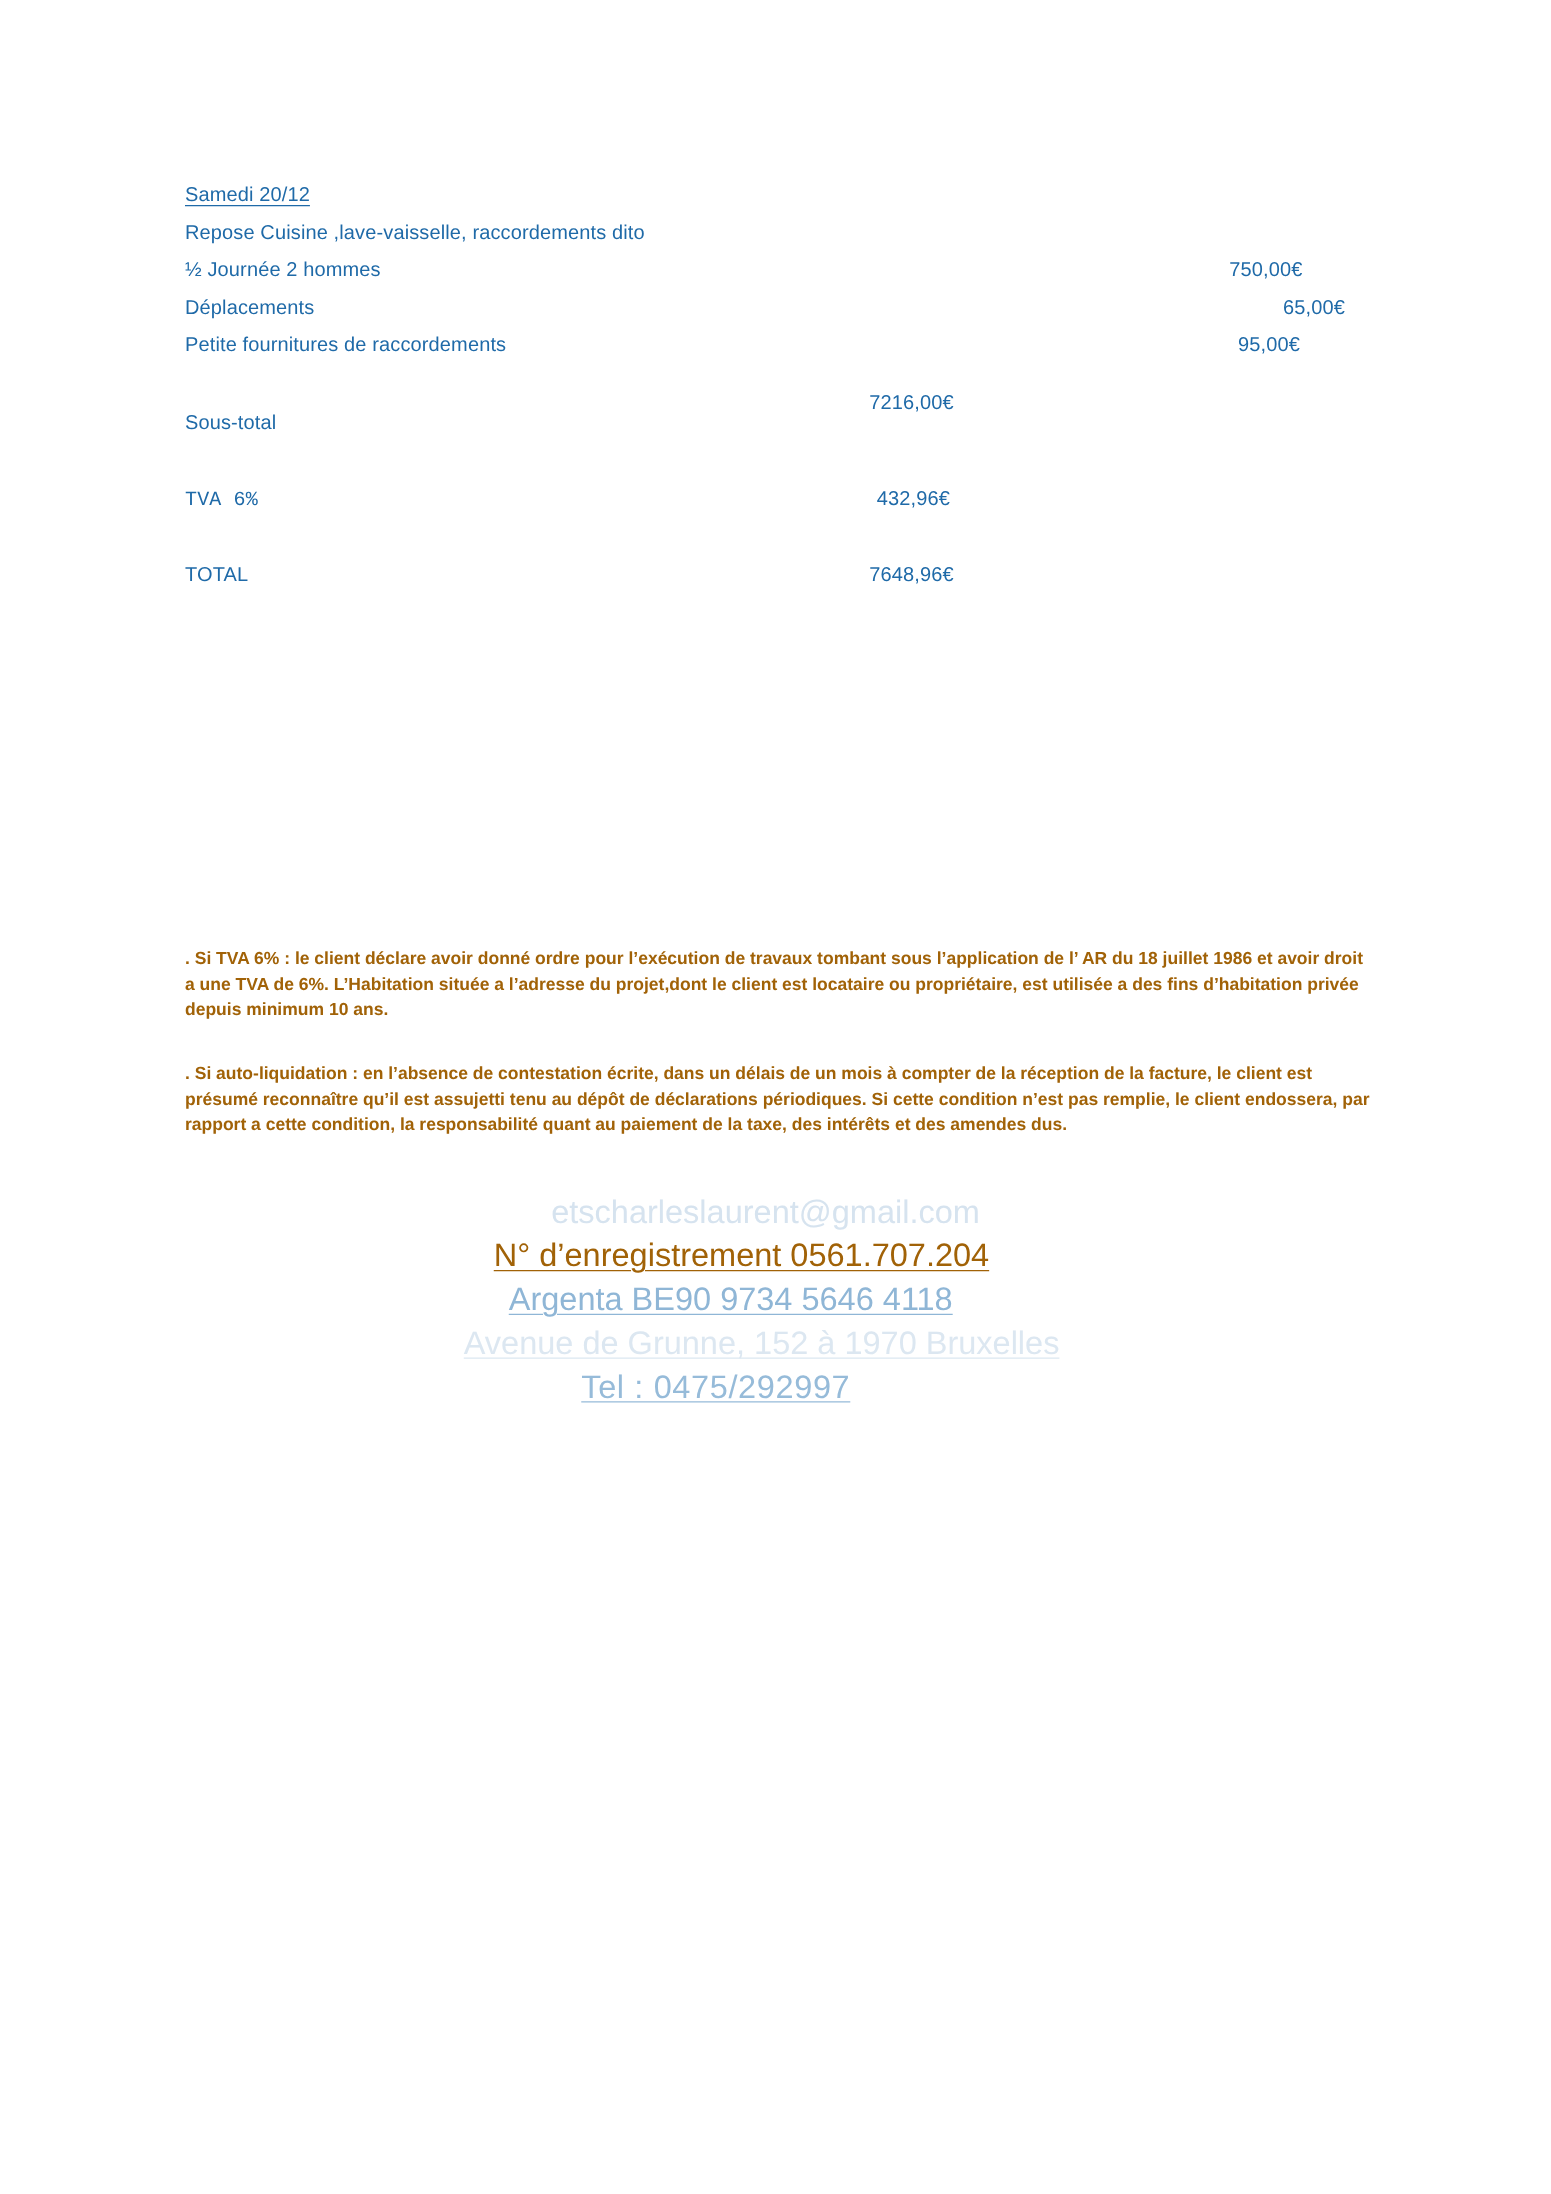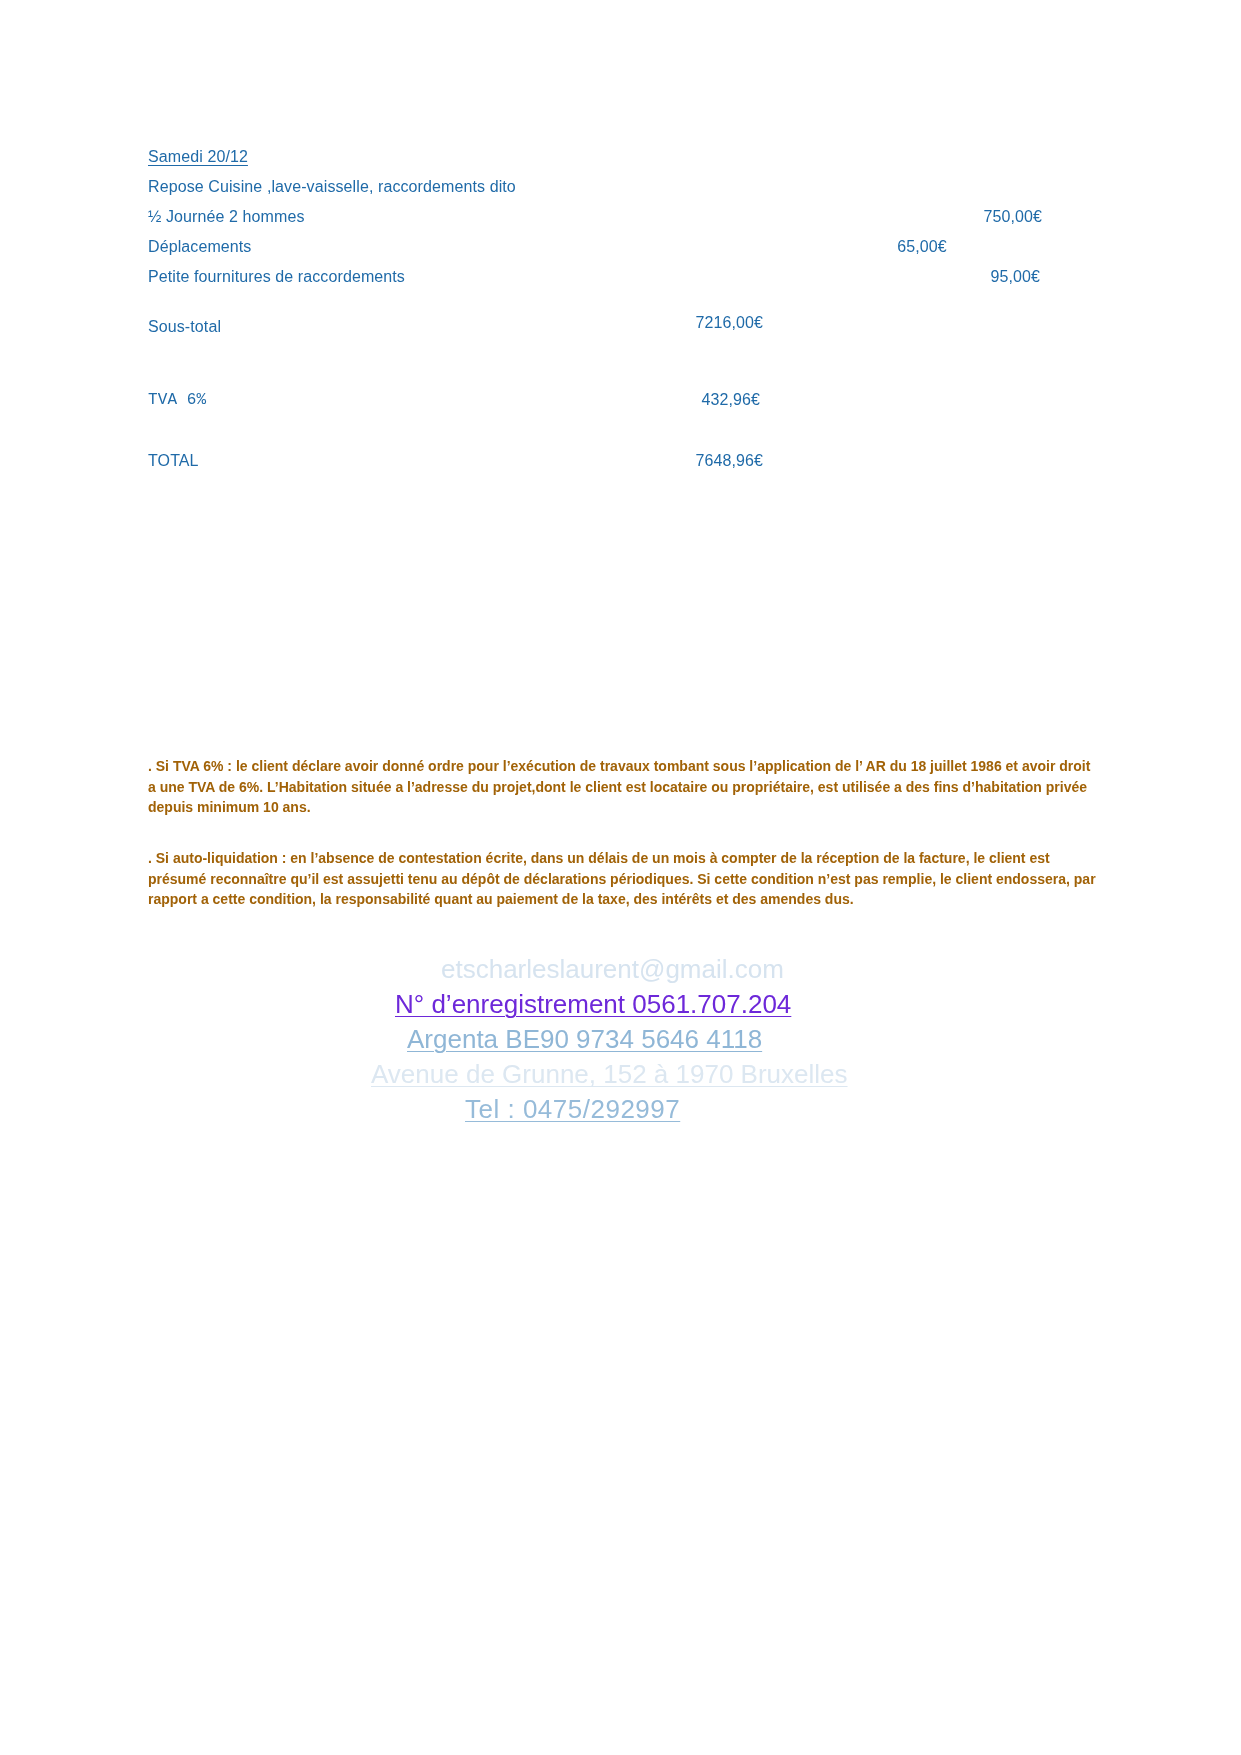--- a/index.html
+++ b/index.html
@@ -7,41 +7,41 @@
            font-family: "Liberation Sans", sans-serif; color: #1f6aa8; }
     .abs { position: absolute; white-space: nowrap; }
     .line { font-size: 16px; letter-spacing: 0.1px; }
     .underline { text-decoration: underline; text-underline-offset: 3px; text-decoration-thickness: 1px; }
     .amount { text-align: right; }
     .legal { position: absolute; left: 148px; width: 950px; font-size: 14px; font-weight: bold;
              line-height: 20.5px; color: #a16207; white-space: normal; }
     .legal p { margin: 0; }
     .footer { position: absolute; font-size: 26px; white-space: nowrap; }
     .f-email { color: #d6e3ef; }
-    .f-reg { color: #6d28d9; text-decoration: underline; text-underline-offset: 3px; text-decoration-thickness: 1px; }
+    .f-reg { color: #a16207; text-decoration: underline; text-underline-offset: 3px; text-decoration-thickness: 1px; }
     .f-bank { color: #8fb6d6; text-decoration: underline; text-underline-offset: 3px; text-decoration-thickness: 1px; }
     .f-addr { color: #dce7f1; text-decoration: underline; text-underline-offset: 3px; text-decoration-thickness: 1px; }
     .f-tel { color: #96bbd9; text-decoration: underline; text-underline-offset: 3px; text-decoration-thickness: 1px; letter-spacing: 0.5px; }
   </style>
 </head>
 <body>
 
 <div class="abs line underline" style="left:148px; top:148px;">Samedi 20/12</div>
 <div class="abs line" style="left:148px; top:178px;">Repose Cuisine ,lave-vaisselle, raccordements dito</div>
 
 <div class="abs line" style="left:148px; top:208px;">½ Journée 2 hommes</div>
 <div class="abs line amount" style="left:900px; width:142px; top:208px;">750,00€</div>
 
 <div class="abs line" style="left:148px; top:238px;">Déplacements</div>
-<div class="abs line amount" style="left:852px; width:140px; top:238px;text-align:center;">65,00€</div>
+<div class="abs line amount" style="left:936px; width:140px; top:238px;">65,00€</div>
 
 <div class="abs line" style="left:148px; top:268px;">Petite fournitures  de raccordements</div>
 <div class="abs line amount" style="left:900px; width:140px; top:268px;">95,00€</div>
 
-<div class="abs line" style="left:148px; top:318px;">Sous-total</div>
+<div class="abs line" style="left:148px; top:330px;">Sous-total</div>
 <div class="abs line amount" style="left:600px; width:163px; top:314px;">7216,00€</div>
 
 <div class="abs line" style="left:148px; top:391px;font-family:Liberation Mono, monospace;">TVA 6%</div>
 <div class="abs line amount" style="left:600px; width:160px; top:391px;">432,96€</div>
 
 <div class="abs line" style="left:148px; top:452px;text-align:right;">TOTAL</div>
 <div class="abs line amount" style="left:600px; width:163px; top:452px;">7648,96€</div>
 
 <div class="legal" style="top:756px;">
   <p>. Si TVA 6% : le client déclare avoir donné ordre pour l’exécution de travaux tombant sous l’application de l’ AR du 18 juillet 1986 et avoir droit a une TVA de 6%. L’Habitation située a l’adresse du projet,dont le client est locataire ou propriétaire,  est utilisée a des fins d’habitation privée depuis minimum 10 ans.</p>

